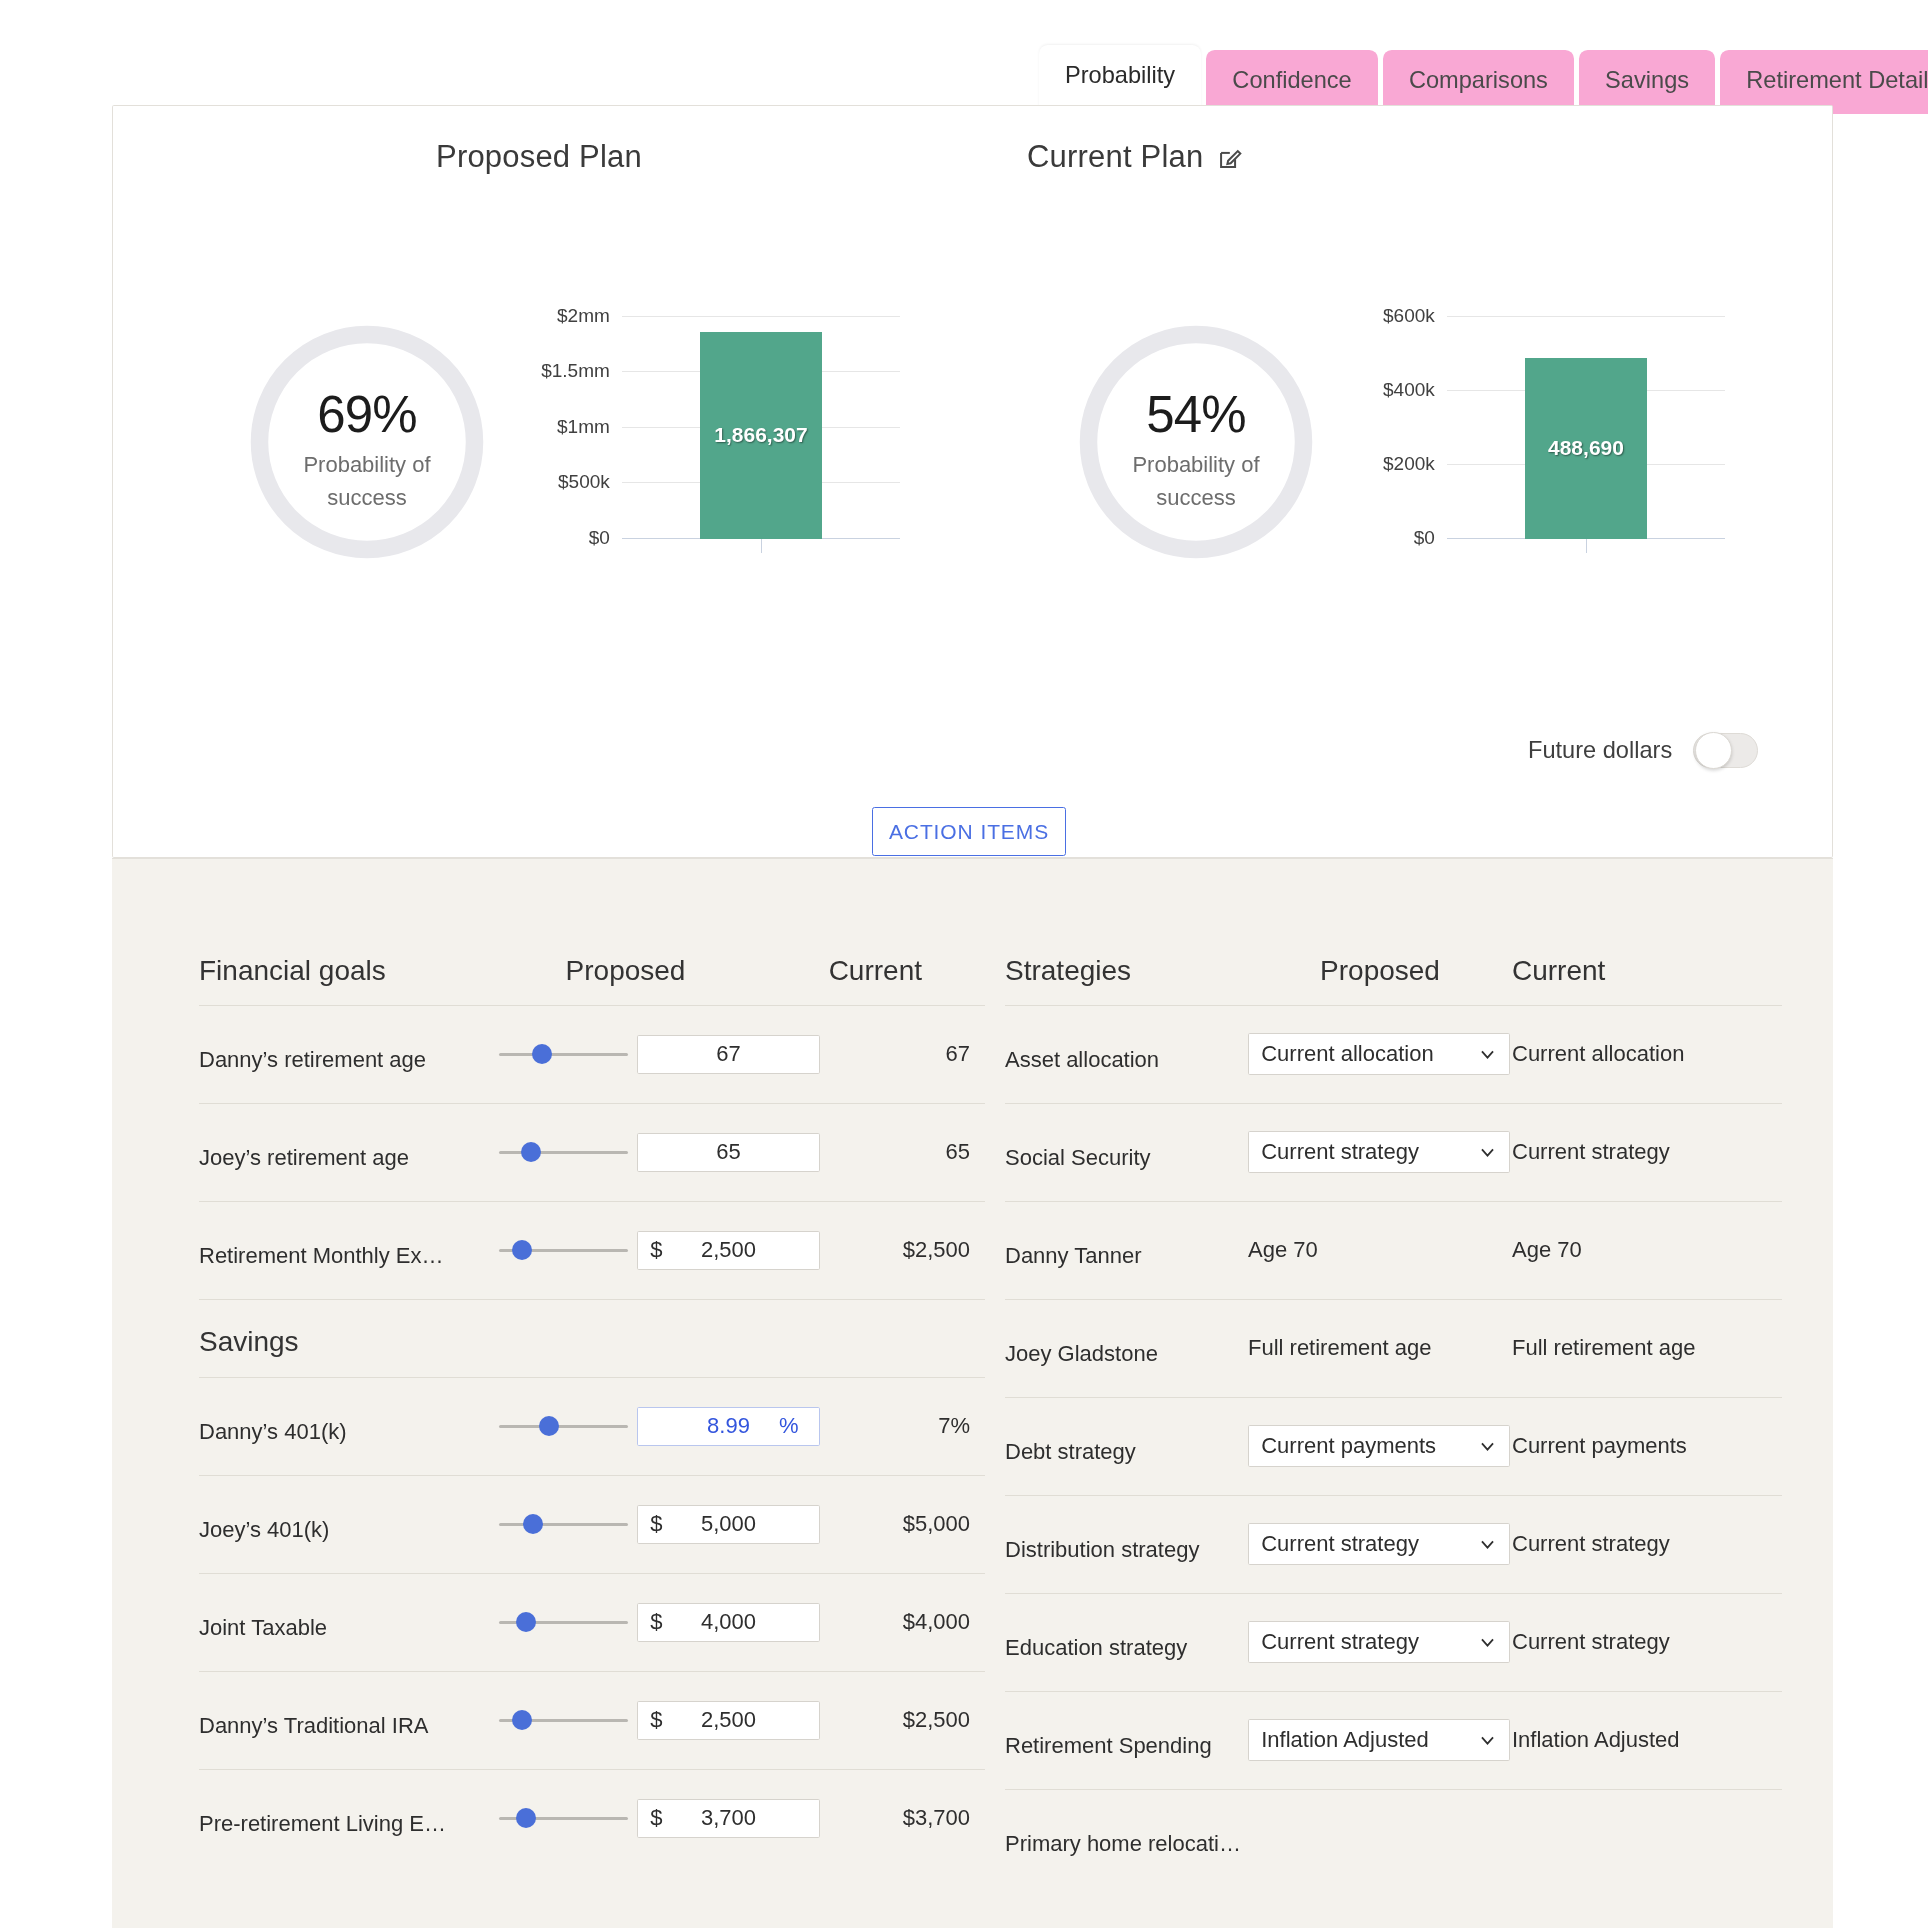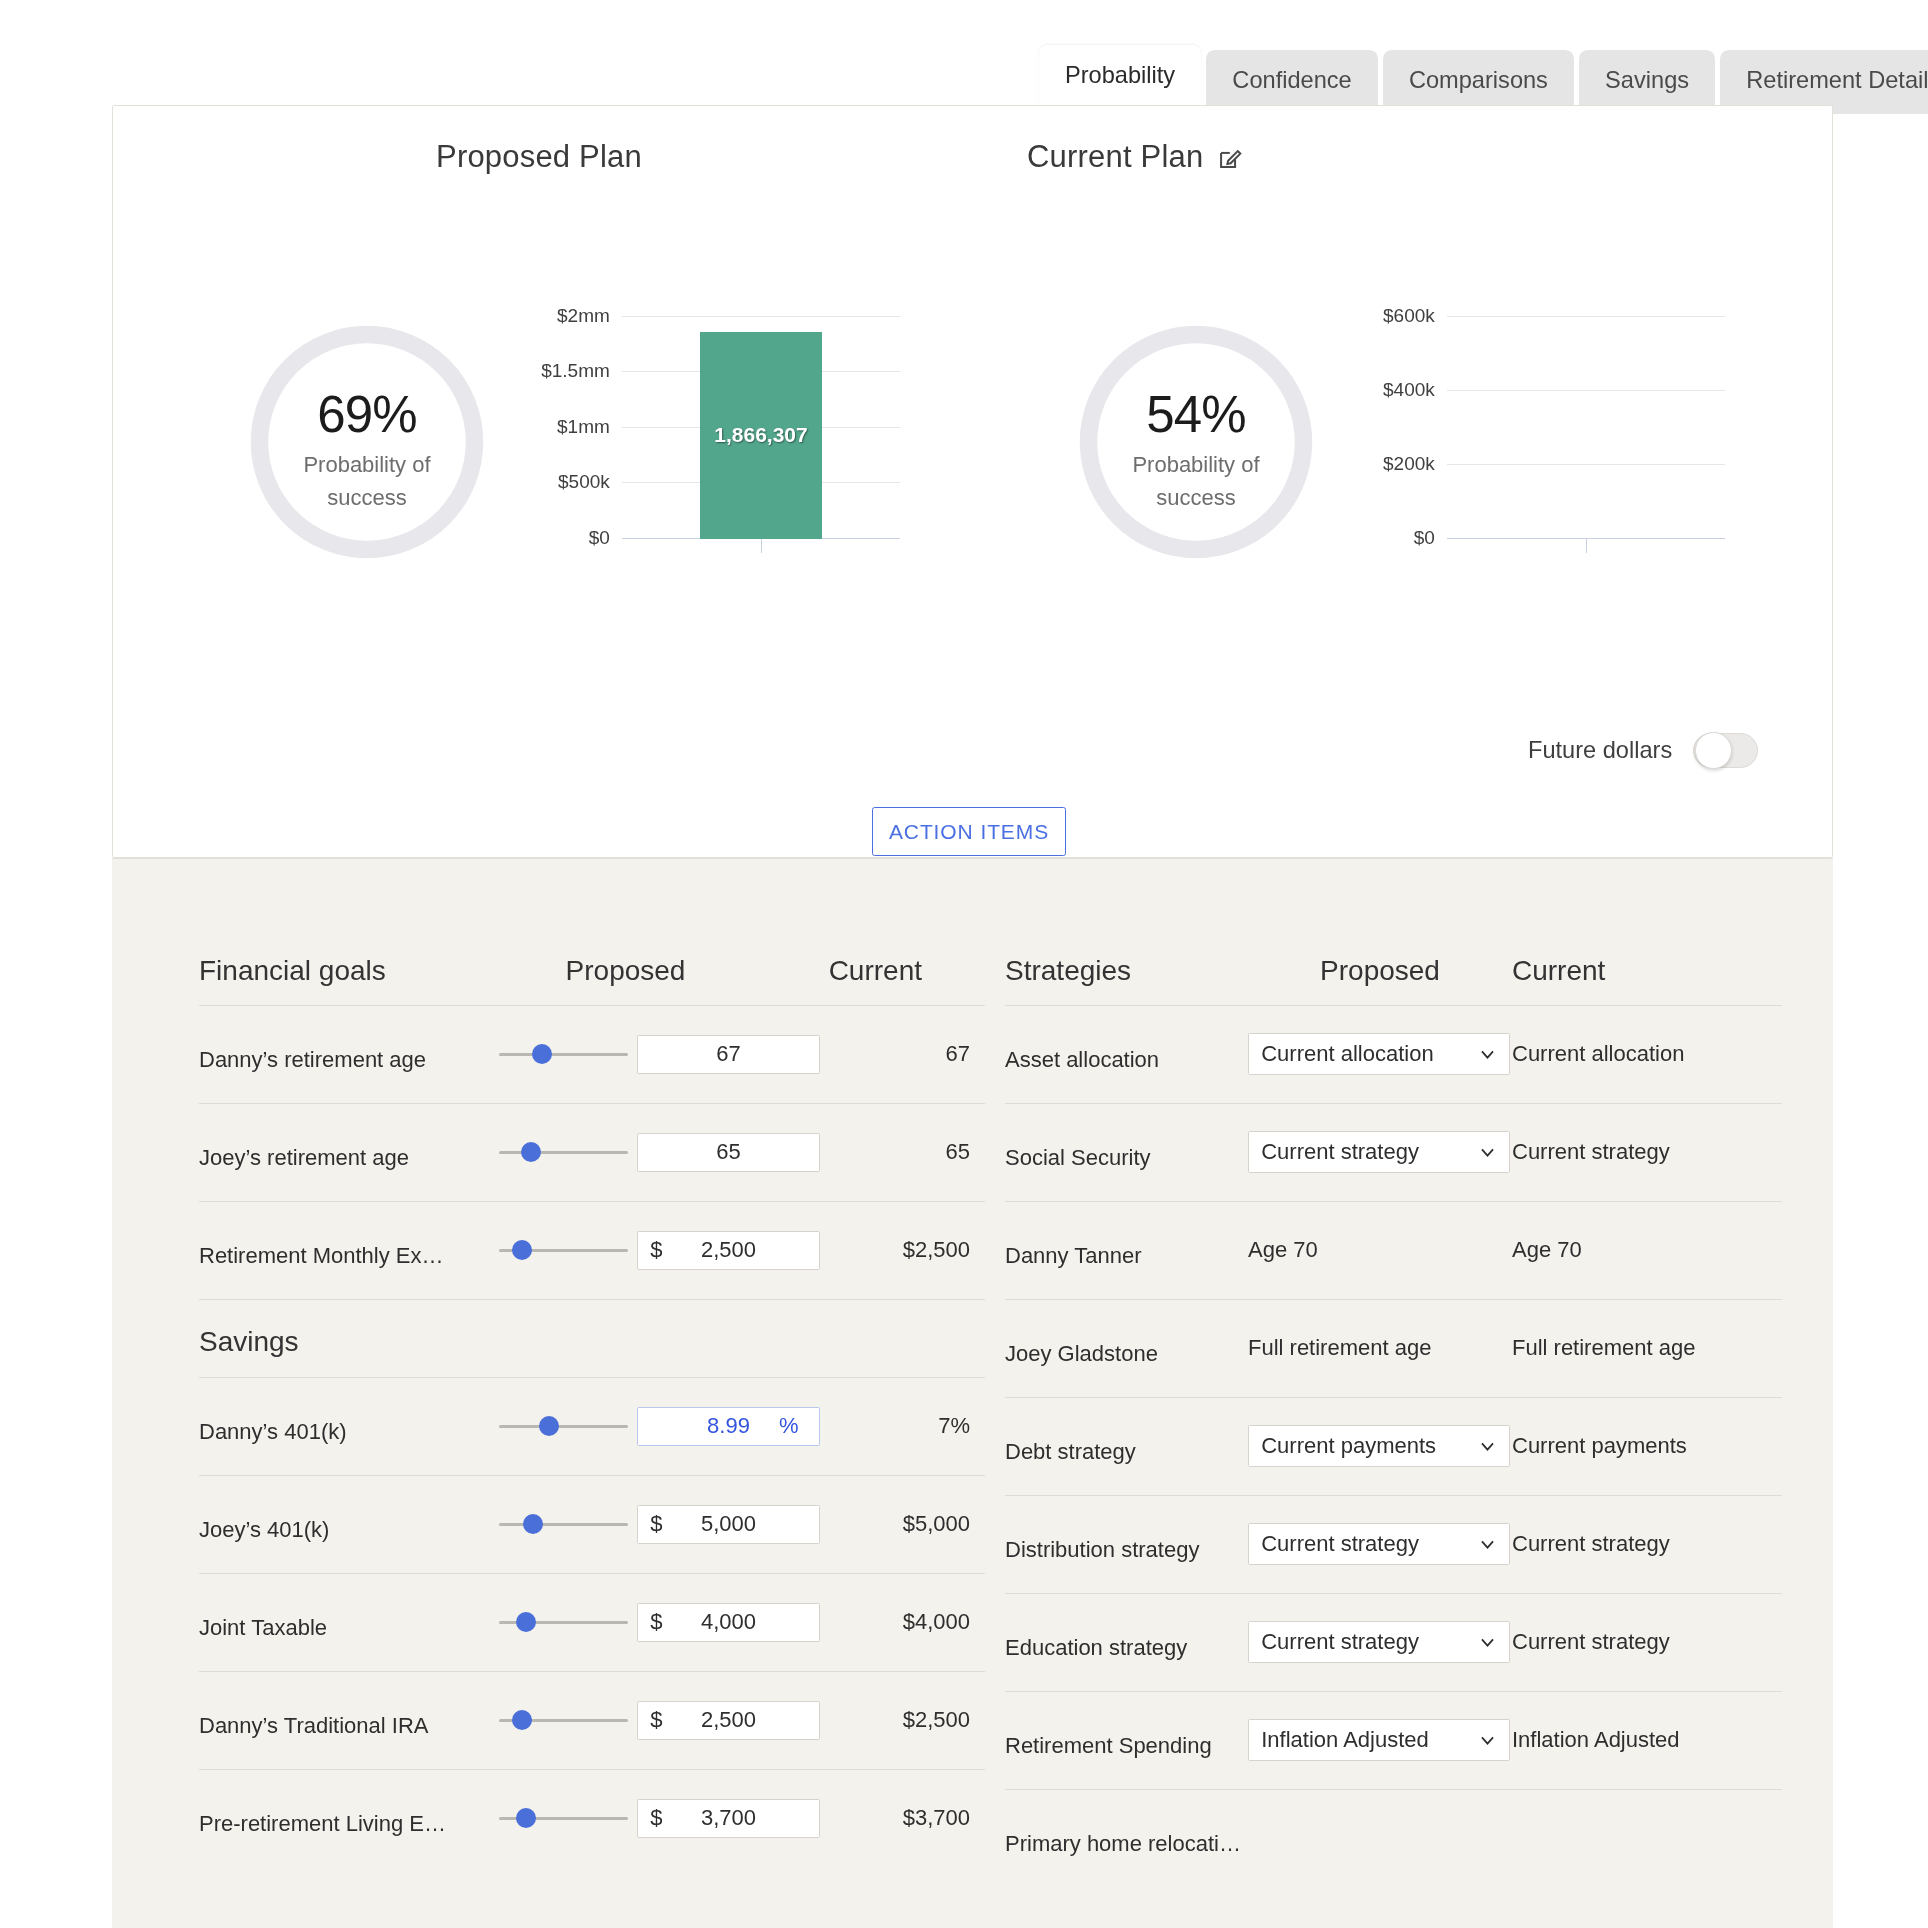--- a/index.html
+++ b/index.html
@@ -12,21 +12,21 @@
   * { box-sizing: border-box; }
 
   #root { position: relative; width: 1929px; height: 1929px; overflow: hidden; background:#ffffff; }
 
   
   .tabbar {
     position: absolute; top: 45px; left: 1039px;
     display: flex; align-items: flex-end; gap: 5.2px;
   }
   .tab {
-    background: #e5e5e5;
+    background: #f9a8d4;
     color: #4a4a4a;
     font-size: 23.6px;
     padding: 19px 26px 21px 26px;
     border-radius: 8.7px 8.7px 0 0;
     white-space: nowrap;
     line-height: 1;
   }
   .tab.active {
     background: #ffffff;
     color: #2b2b2b;
@@ -308,20 +308,23 @@
           </div>
           <div class="gridline" style="bottom: 33.3333%;">
             <div class="ytick">$200k</div>
           </div>
           <div class="gridline" style="bottom: 66.6667%;">
             <div class="ytick">$400k</div>
           </div>
           <div class="gridline" style="bottom: 100%;">
             <div class="ytick">$600k</div>
           </div>
+          <div class="bar" style="height: 81.4483%; background: rgb(82, 166, 139);">
+            <div class="barlabel" style="top: 50%; transform: translateY(-50%);">488,690</div>
+          </div>
           <div class="tickmark"></div>
         </div>
     </div>
 
     <div class="toggle-row">
       <div class="toggle-label">Future dollars</div>
       <div class="toggle">
         <div class="knob"></div>
       </div>
     </div>

